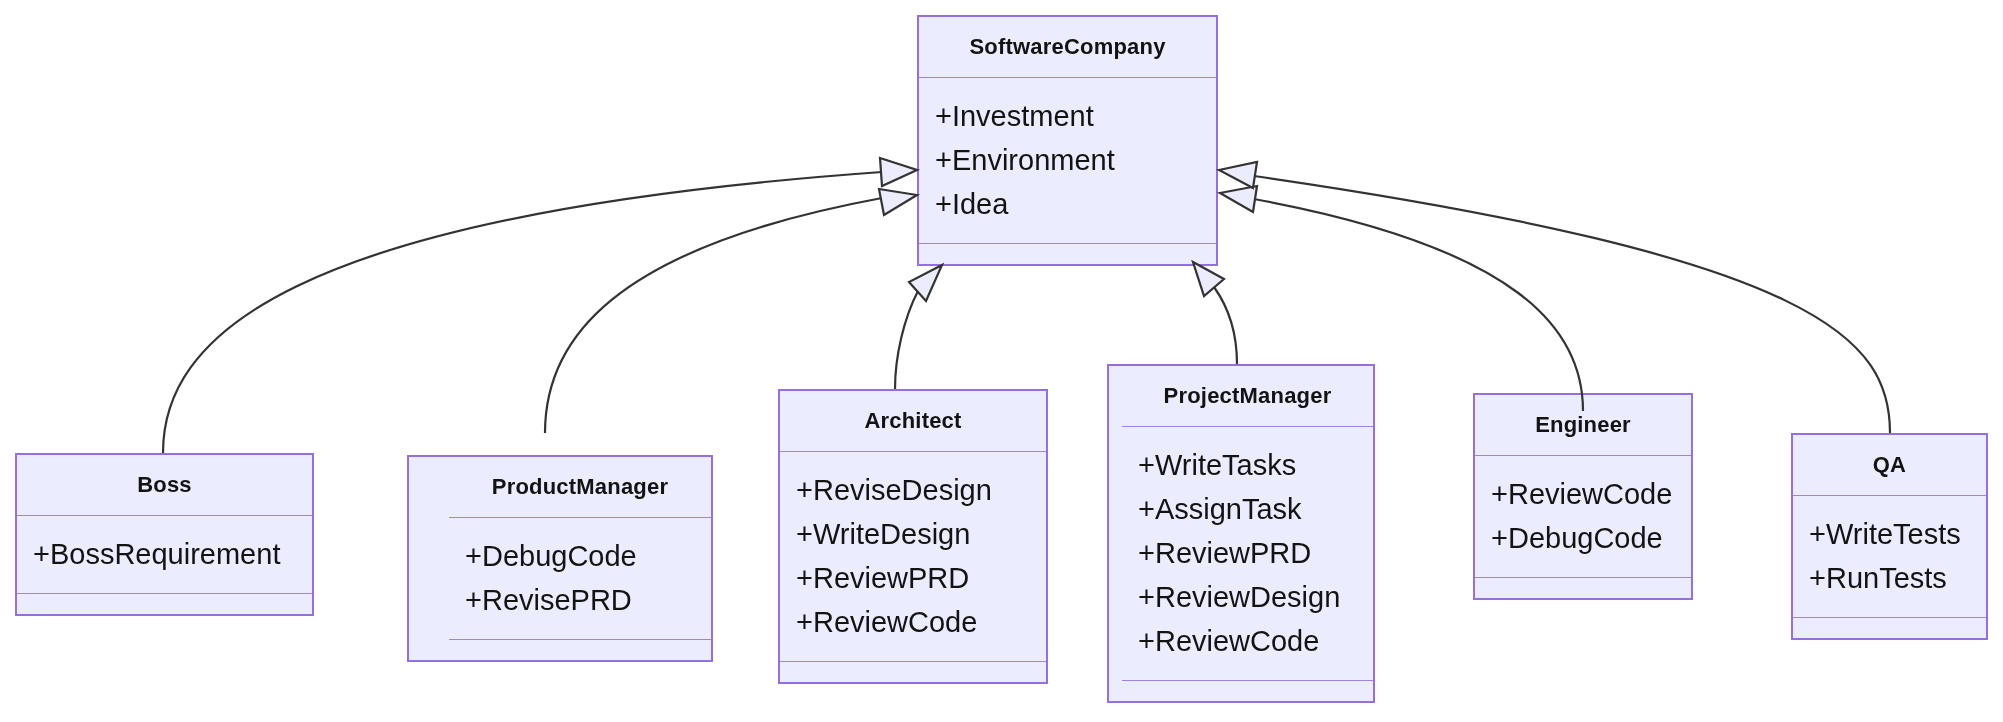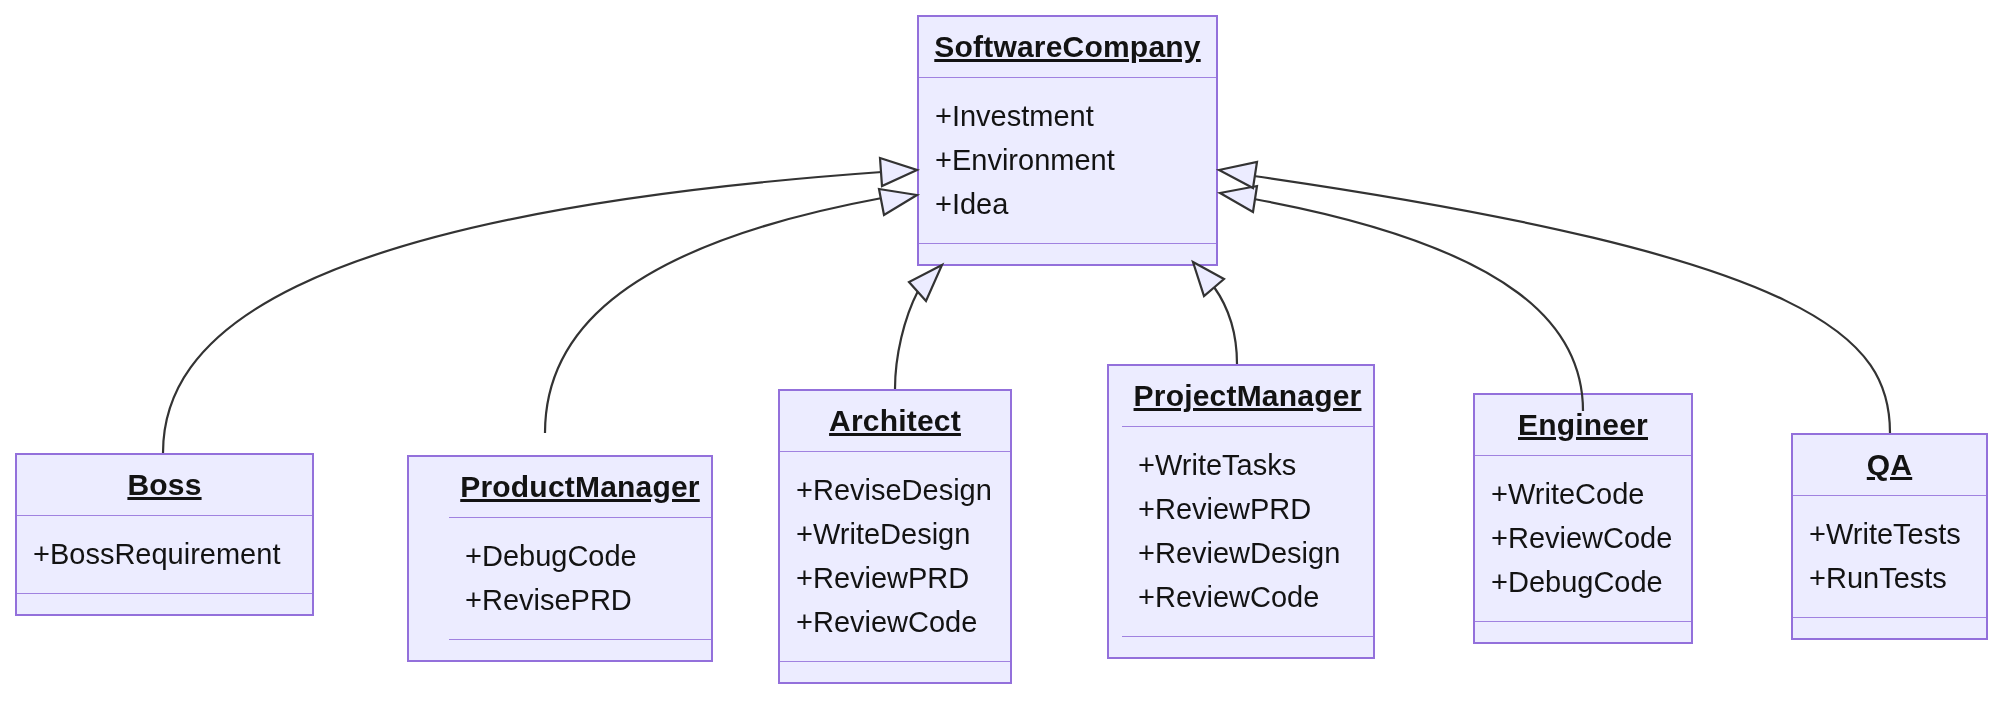--- a/index.html
+++ b/index.html
@@ -26,24 +26,23 @@
     box-sizing: border-box;
     z-index: 1;
     font-size: 29px;
   }
   .ctitle {
     height: 60px;
     display: flex;
     align-items: center;
     justify-content: center;
     font-weight: bold;
-    font-size: 30px;
+    font-size: 22px;
     border-bottom: 1.5px solid rgba(147,112,219,0.85);
     letter-spacing: 0.2px;
-    text-decoration: underline;
   }
   .cmembers {
     padding: 16px 10px 17px 16px;
     border-bottom: 1.5px solid rgba(147,112,219,0.85);
   }
   .cmember {
     line-height: 44px;
     white-space: nowrap;
   }
   .cfooter { height: 20px; }
@@ -92,46 +91,46 @@
 
   <div class="cbox" style="left:407px; top:455px; width:306px;padding-left:40px;">
     <div class="ctitle">ProductManager</div>
     <div class="cmembers">
       <div class="cmember">+DebugCode</div>
       <div class="cmember">+RevisePRD</div>
     </div>
     <div class="cfooter"></div>
   </div>
 
-  <div class="cbox" style="left:778px; top:389px; width:234px;">
+  <div class="cbox" style="left:778px; top:389px; width:270px;">
     <div class="ctitle">Architect</div>
     <div class="cmembers">
       <div class="cmember">+ReviseDesign</div>
       <div class="cmember">+WriteDesign</div>
       <div class="cmember">+ReviewPRD</div>
       <div class="cmember">+ReviewCode</div>
     </div>
     <div class="cfooter"></div>
   </div>
 
   <div class="cbox" style="left:1107px; top:364px; width:268px;padding-left:13px;">
     <div class="ctitle">ProjectManager</div>
     <div class="cmembers">
       <div class="cmember">+WriteTasks</div>
+      <div class="cmember">+AssignTask</div>
       <div class="cmember">+ReviewPRD</div>
       <div class="cmember">+ReviewDesign</div>
       <div class="cmember">+ReviewCode</div>
     </div>
     <div class="cfooter"></div>
   </div>
 
   <div class="cbox" style="left:1473px; top:393px; width:220px;">
     <div class="ctitle">Engineer</div>
     <div class="cmembers">
-      <div class="cmember">+WriteCode</div>
       <div class="cmember">+ReviewCode</div>
       <div class="cmember">+DebugCode</div>
     </div>
     <div class="cfooter"></div>
   </div>
 
   <div class="cbox" style="left:1791px; top:433px; width:197px;">
     <div class="ctitle">QA</div>
     <div class="cmembers">
       <div class="cmember">+WriteTests</div>

